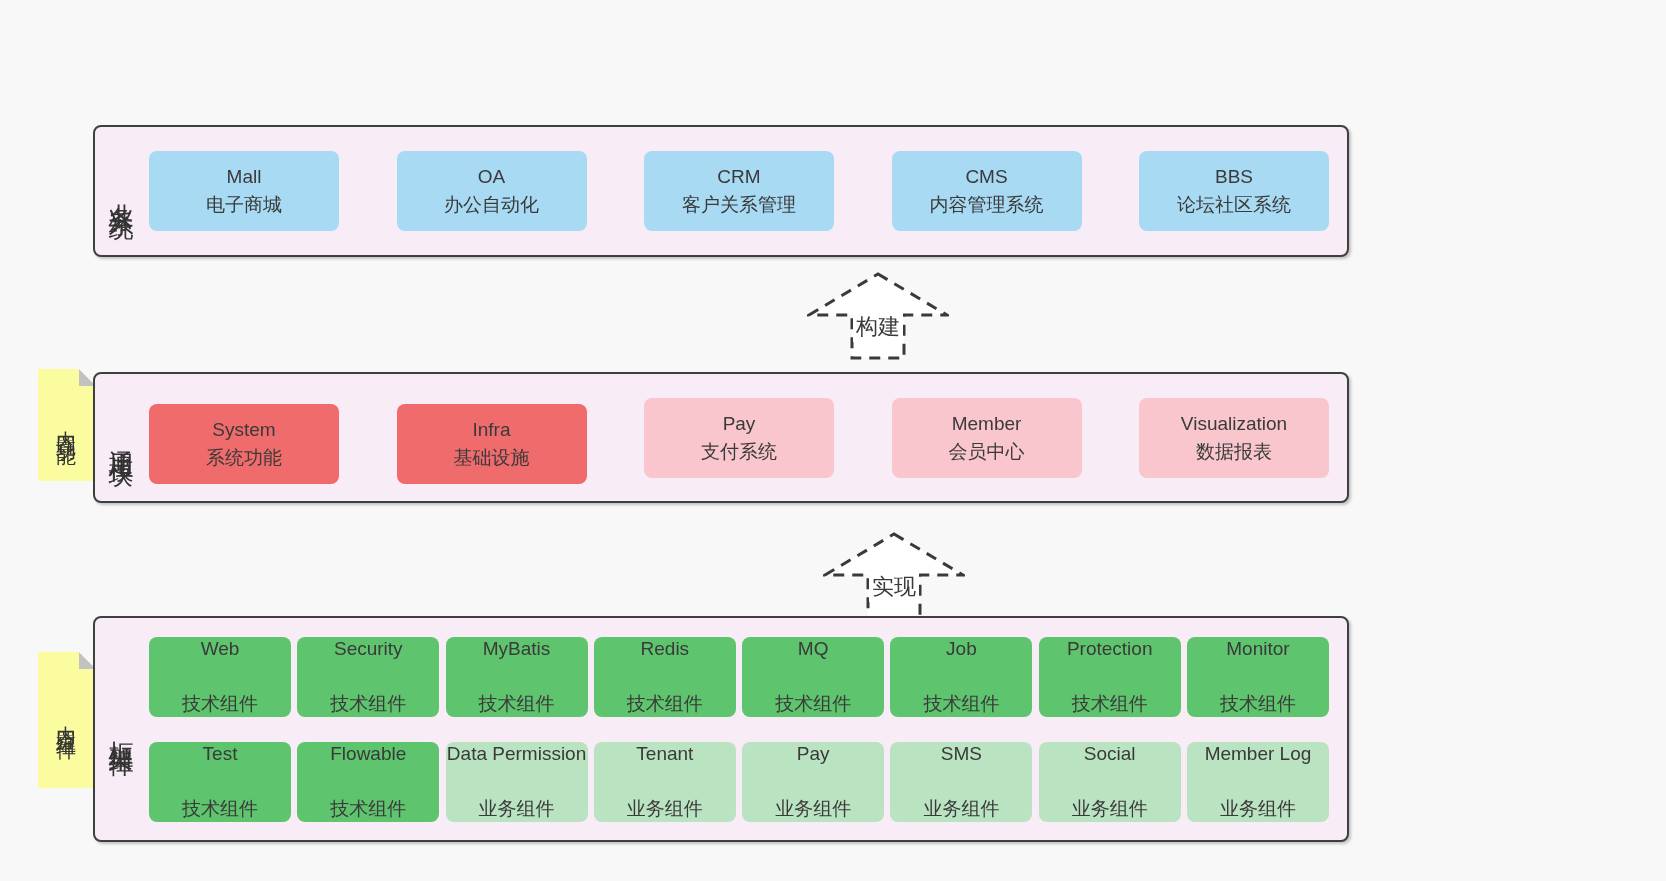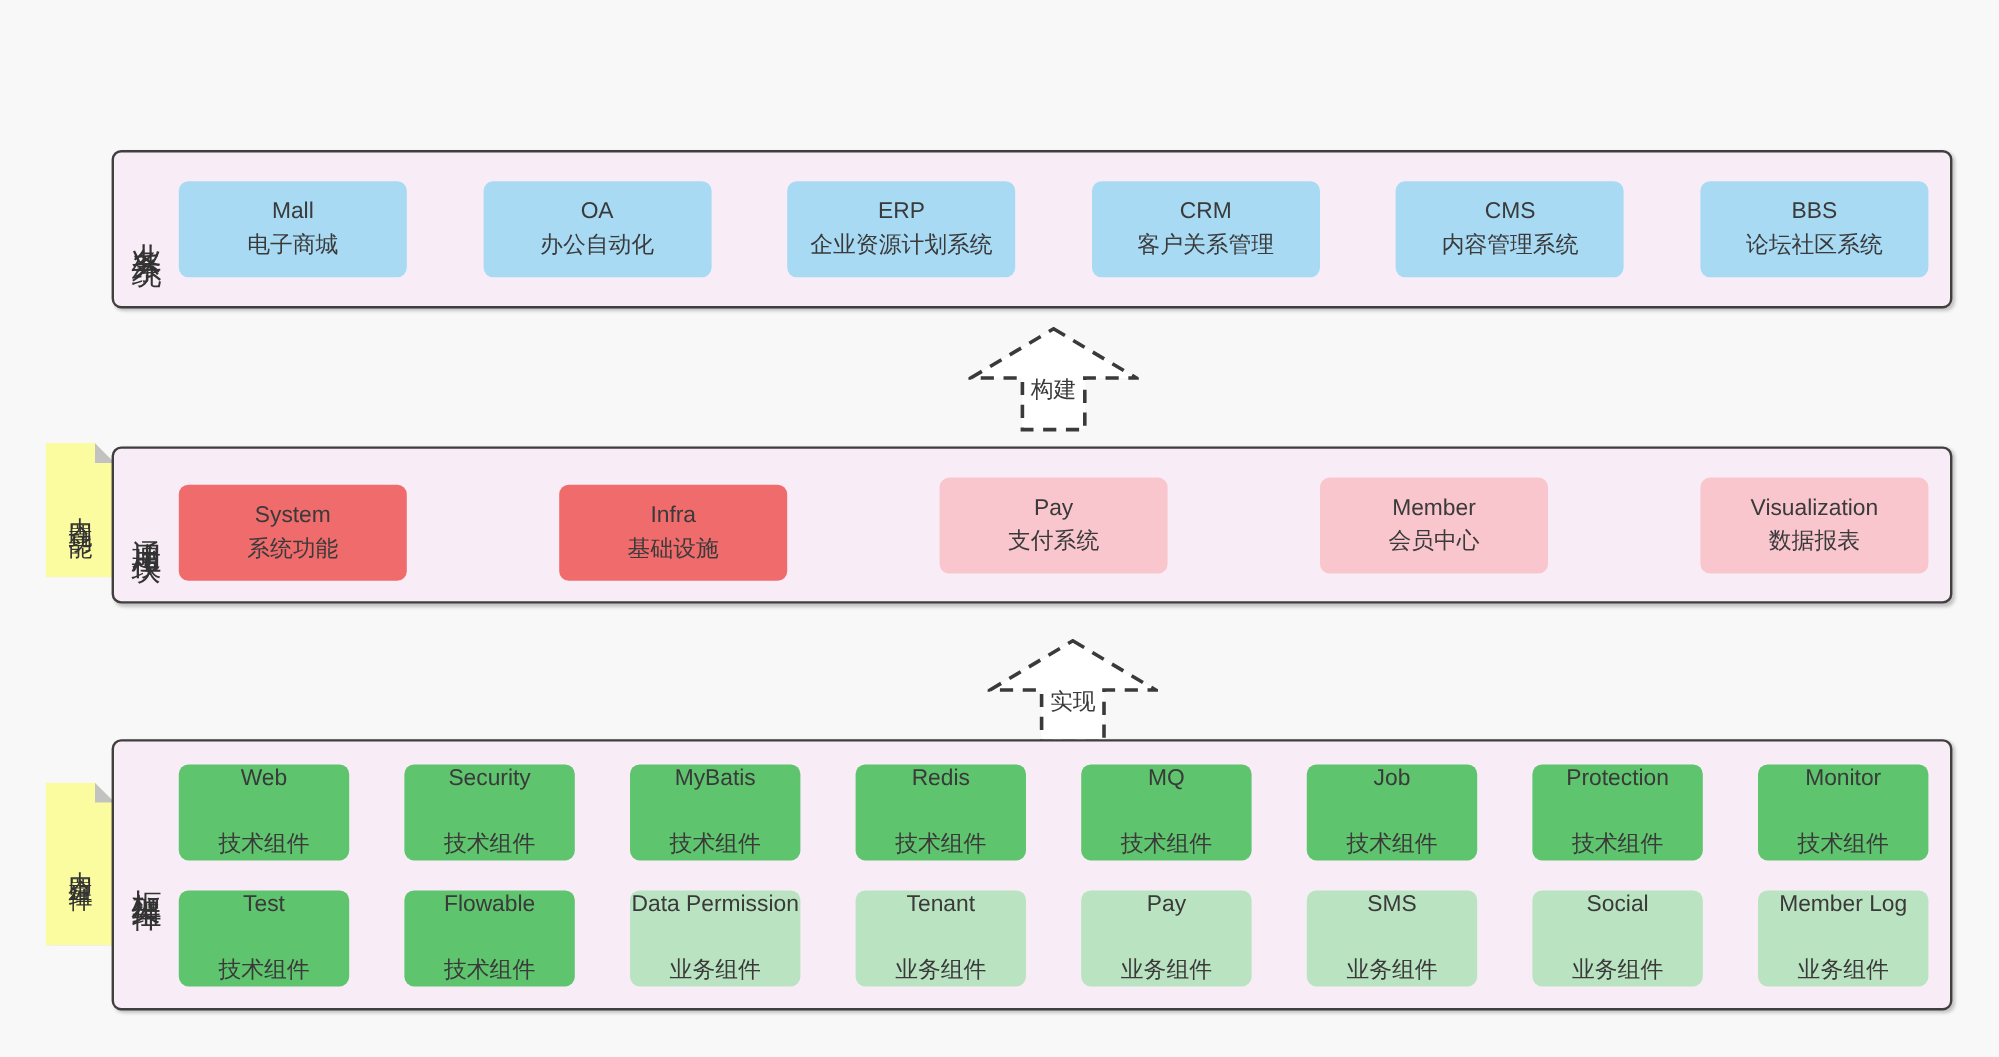--- a/index.html
+++ b/index.html
@@ -10,21 +10,21 @@
   }
   .canvas{
     position:relative;
     width:1666px;height:881px;
     background:#f8f8f8;
     overflow:hidden;
   }
   
   .layer{
     position:absolute;
-    left:93px;width:1534px;
+    left:93px;width:1256px;
     background:#f8edf6;
     border:2px solid #3f3f3f;
     border-radius:8px;
     box-sizing:border-box;
     box-shadow:2px 2px 3px rgba(0,0,0,0.22);
     z-index:2;
   }
   .layer-label{
     position:absolute;
     left:10px;top:0;bottom:0;
@@ -92,44 +92,40 @@
     width:142px;height:88px;
     z-index:1;
   }
   .arrow svg{display:block;}
   .arrow-label{
     position:absolute;
     left:50%;top:40px;
     transform:translateX(-50%);
     background:#ffffff;
     padding:0 3px;
-    font-size:19px;
+    font-size:22px;
     white-space:nowrap;
   }
 </style>
 </head>
 <body>
 
 <div class="canvas">
 
   <section class="layer" style="top:125px;height:132px;">
     <div class="layer-label">业务系统</div>
     <div class="rows">
       <div class="row">
         <div class="box w6 blue">
           <div>Mall</div>
           <div>电子商城</div>
         </div>
         <div class="box w6 blue">
           <div>OA</div>
           <div>办公自动化</div>
-        </div>
-        <div class="box w6 blue">
-          <div>ERP</div>
-          <div>企业资源计划系统</div>
         </div>
         <div class="box w6 blue">
           <div>CRM</div>
           <div>客户关系管理</div>
         </div>
         <div class="box w6 blue">
           <div>CMS</div>
           <div>内容管理系统</div>
         </div>
         <div class="box w6 blue">

